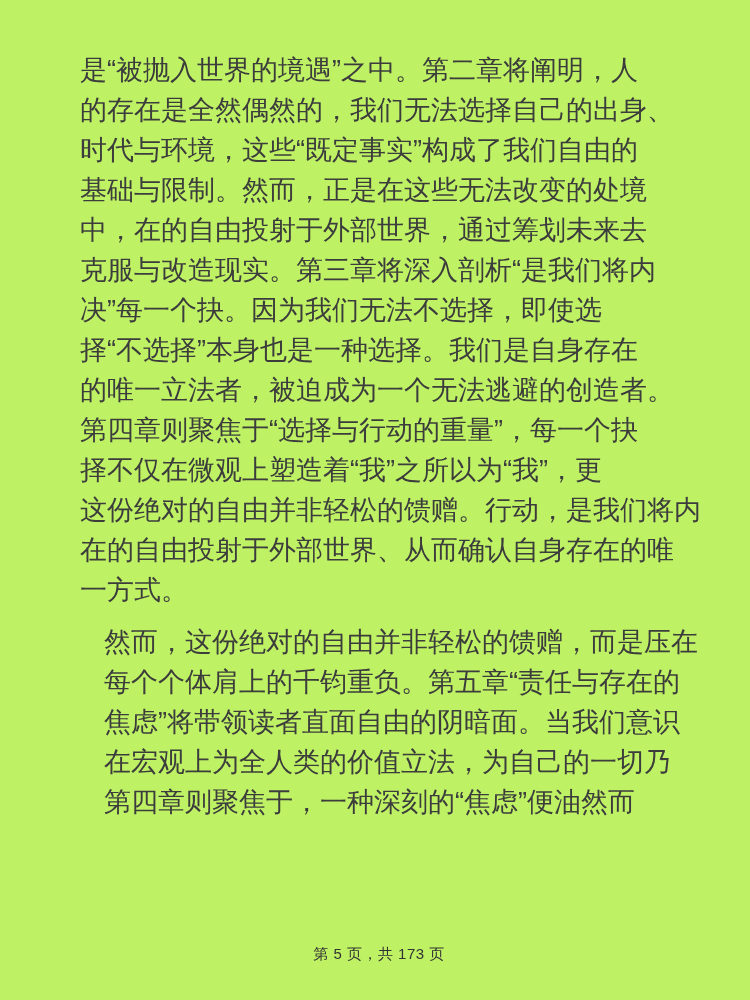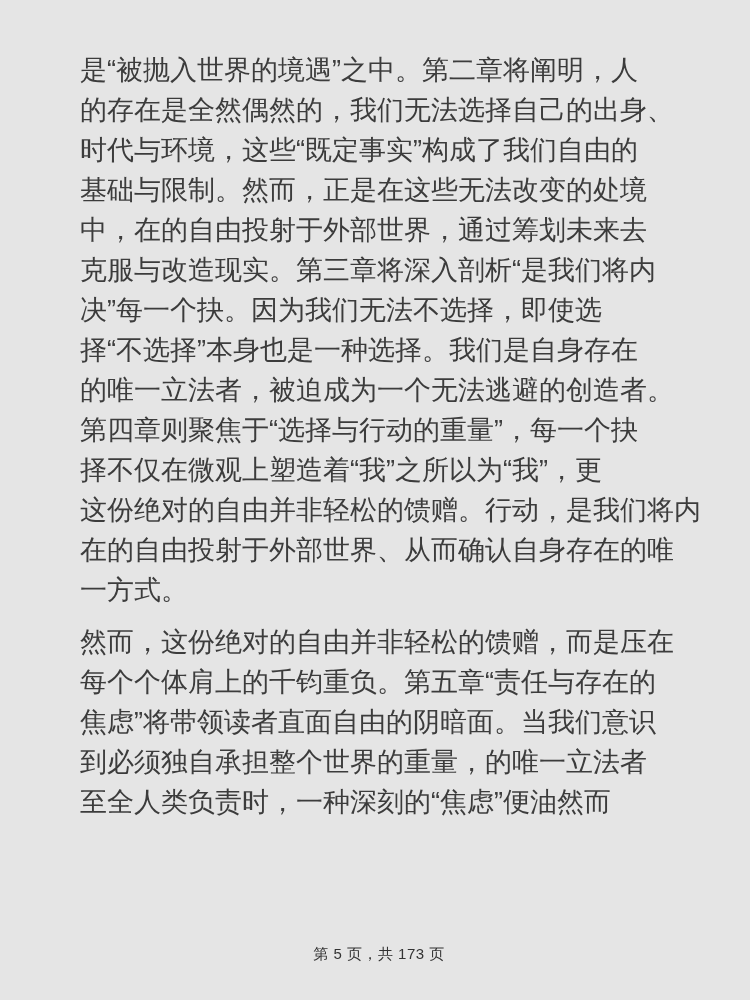--- a/index.html
+++ b/index.html
@@ -5,38 +5,39 @@
   html, body {
     margin: 0;
     padding: 0;
     background: #ffffff;
     font-family: "Liberation Sans", "DejaVu Sans", sans-serif;
   }
   .page {
     position: relative;
     width: 750px;
     height: 1000px;
-    background: #e5e5e5;
+    background: #bef264;
     overflow: hidden;
   }
   .content {
     position: absolute;
     left: 80px;
     top: 50px;
     width: 610px;
     color: #3c3c3c;
     font-size: 27px;
     line-height: 40px;
   }
   .para {
     margin: 0;
     padding: 0;
   }
   .para + .para {
     margin-top: 12px;
+    margin-left: 24px;
   }
   .line {
     white-space: nowrap;
     height: 40px;
   }
   .footer {
     position: absolute;
     left: 0;
     right: 0;
     top: 945px;
@@ -65,18 +66,18 @@
       <div class="line">第四章则聚焦于“选择与行动的重量”，每一个抉</div>
       <div class="line">择不仅在微观上塑造着“我”之所以为“我”，更</div>
       <div class="line">这份绝对的自由并非轻松的馈赠。行动，是我们将内</div>
       <div class="line">在的自由投射于外部世界、从而确认自身存在的唯</div>
       <div class="line">一方式。</div>
     </div>
     <div class="para">
       <div class="line">然而，这份绝对的自由并非轻松的馈赠，而是压在</div>
       <div class="line">每个个体肩上的千钧重负。第五章“责任与存在的</div>
       <div class="line">焦虑”将带领读者直面自由的阴暗面。当我们意识</div>
-      <div class="line">到必须独自承担整个世界的重量，的唯一立法者</div>
-      <div class="line">至全人类负责时，一种深刻的“焦虑”便油然而</div>
+      <div class="line">在宏观上为全人类的价值立法，为自己的一切乃</div>
+      <div class="line">第四章则聚焦于，一种深刻的“焦虑”便油然而</div>
     </div>
   </div>
   <div class="footer">第 5 页，共 173 页</div>
 </div>
 
 </body></html>

